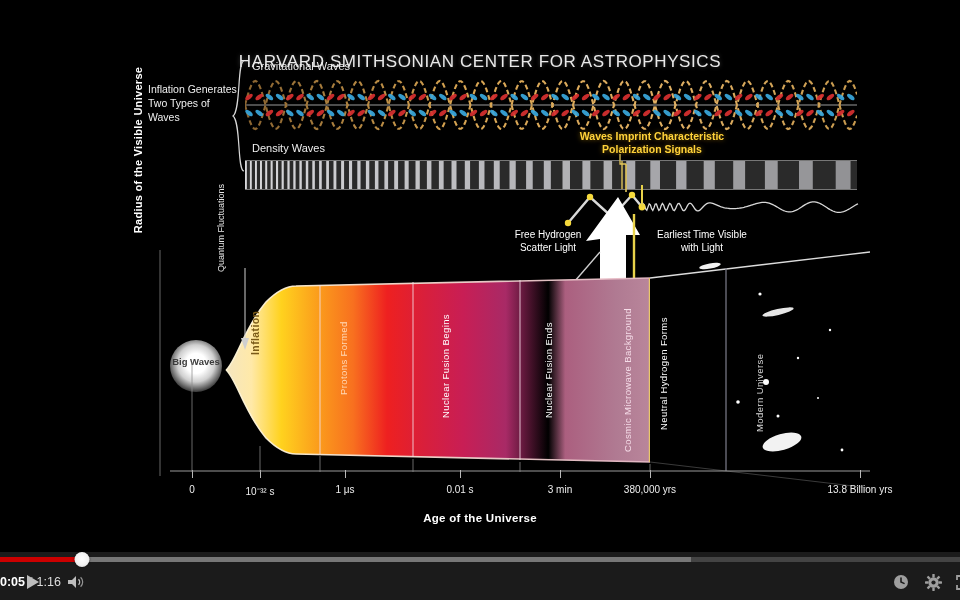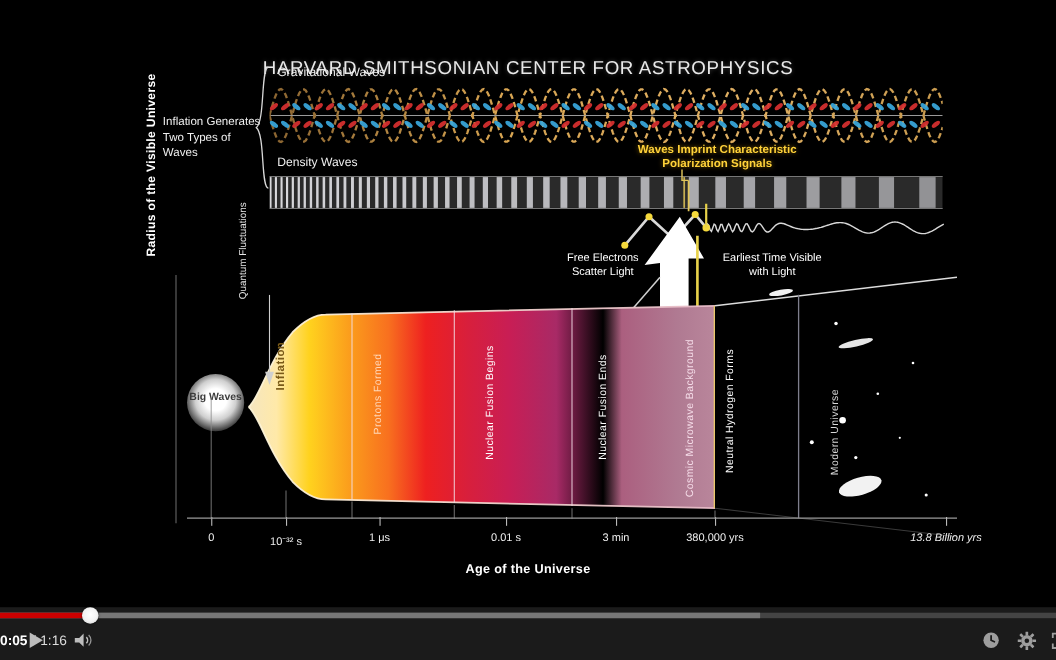--- a/index.html
+++ b/index.html
@@ -10,21 +10,21 @@
   #video{position:absolute;left:0;top:0;width:960px;height:552px;background:#000;overflow:hidden;}
 
   .ttl{position:absolute;color:#fff;text-shadow:0 0 4px rgba(255,255,255,.25);}
   #main-title{left:0;right:0;top:20px;text-align:center;font-size:20px;font-weight:bold;letter-spacing:.2px;}
   #subtitle{left:0;right:0;top:52px;text-align:center;font-size:17px;letter-spacing:.6px;color:#e9e9e9;
             font-family:"Liberation Sans",sans-serif;}
 
   .lbl{position:absolute;color:#e8e8e8;font-size:10px;line-height:13px;}
 
   
-  #inflation-note{left:148px;top:104px;width:92px;font-size:10.5px;line-height:14px;color:#efefef;}
+  #inflation-note{left:148px;top:82px;width:92px;font-size:10.5px;line-height:14px;color:#efefef;}
   #brace{position:absolute;left:232px;top:60px;width:14px;height:112px;}
 
   
   #gw-label{left:252px;top:60px;font-size:11px;color:#eee;}
   #gw-band{position:absolute;left:245px;top:76px;width:612px;height:58px;}
 
   
   #dw-label{left:252px;top:142px;font-size:11px;color:#eee;}
   #dw-band{position:absolute;left:245px;top:160px;width:612px;height:28px;
            border-top:1px solid #777;border-bottom:1px solid #777;}
@@ -313,21 +313,21 @@
 
     <svg style="position:absolute;left:578px;top:195px;width:70px;height:115px" viewBox="0 0 70 115">
       <path d="M40 2 L62 40 L48 40 L48 108 L22 112 L22 44 L8 46 Z" fill="#ffffff"></path>
     </svg>
 
     <svg style="position:absolute;left:626px;top:214px;width:16px;height:90px" viewBox="0 0 16 90">
       <line x1="8" y1="0" x2="8" y2="76" stroke="#e8d24a" stroke-width="2.4"></line>
       <path d="M2 72 L14 72 L8 88 Z" fill="#e8d24a"></path>
     </svg>
 
-    <div class="lbl" id="free-e-note">Free Electrons Scatter Light</div>
+    <div class="lbl" id="free-e-note">Free Hydrogen Scatter Light</div>
     <div class="lbl" id="earliest-note">Earliest Time Visible with Light</div>
     <svg style="position:absolute;left:560px;top:250px;width:46px;height:50px" viewBox="0 0 46 50">
       <line x1="2" y1="46" x2="40" y2="2" stroke="#d0d0d0" stroke-width="1.4"></line>
     </svg>
 
     <div id="y-axis-label">Radius of the Visible Universe</div>
     <svg style="position:absolute;left:158px;top:250px;width:4px;height:226px" viewBox="0 0 4 226">
       <line x1="2" y1="0" x2="2" y2="226" stroke="#666" stroke-width="1"></line>
     </svg>
 
@@ -430,21 +430,21 @@
           <div class="xtl" style="left: 90px;">10⁻³² s</div>
           <div class="tick" style="left: 175px;"></div>
           <div class="xtl" style="left: 175px;">1 μs</div>
           <div class="tick" style="left: 290px;"></div>
           <div class="xtl" style="left: 290px;">0.01 s</div>
           <div class="tick" style="left: 390px;"></div>
           <div class="xtl" style="left: 390px;">3 min</div>
           <div class="tick" style="left: 480px;"></div>
           <div class="xtl" style="left: 480px;">380,000 yrs</div>
           <div class="tick" style="left: 690px;"></div>
-          <div class="xtl" style="left: 690px; font-style: italic;">13.8 Billion yrs</div>
+          <div class="xtl" style="left: 690px;">13.8 Billion yrs</div>
         </div>
     </div>
     <div id="x-axis-title">Age of the Universe</div>
 
     <svg style="position:absolute;left:170px;top:250px;width:700px;height:222px" viewBox="0 0 700 222" preserveAspectRatio="none">
       <g stroke="#8c8c8c" stroke-width="1" opacity=".75">
         <line x1="22" y1="112" x2="22" y2="222"></line>
         <line x1="90" y1="196" x2="90" y2="222"></line>
         <line x1="150" y1="206" x2="150" y2="222"></line>
         <line x1="243" y1="209" x2="243" y2="222"></line>

